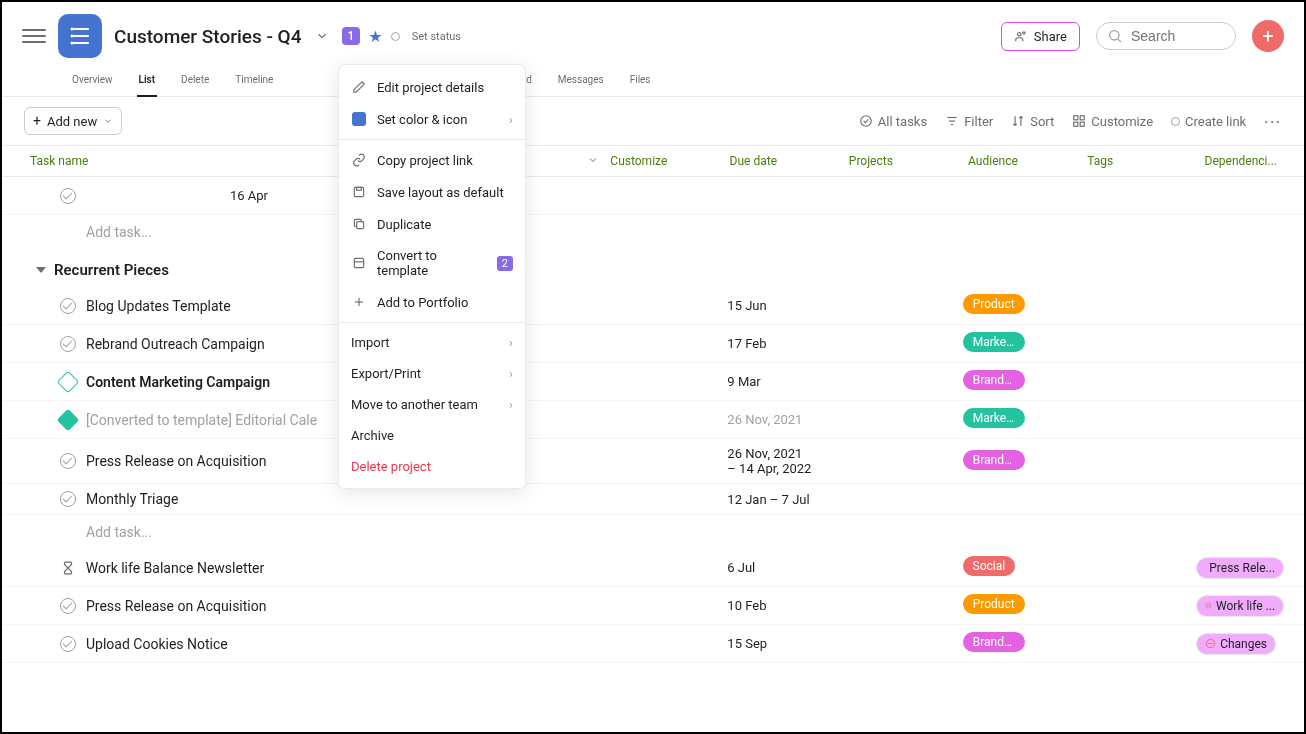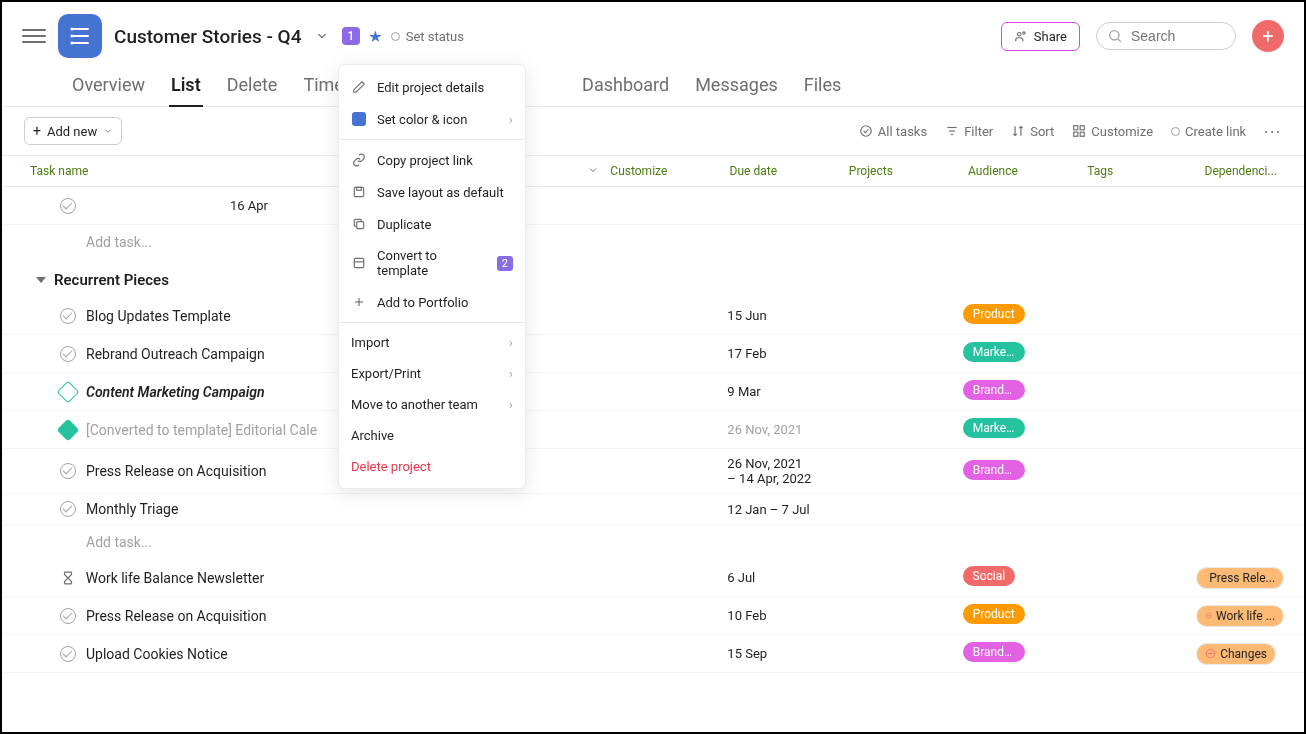--- a/index.html
+++ b/index.html
@@ -7,29 +7,29 @@
   .topbar { display:flex; align-items:center; padding: 12px 20px 4px 20px; gap:12px; }
   .hamburger { width:24px; height:24px; display:flex; flex-direction:column; justify-content:center; gap:4px; cursor:pointer;}
   .hamburger span{height:2px;background:#6d6e6f;border-radius:1px;}
   .project-icon{width:44px;height:44px;border-radius:10px;background:#4573d2;display:flex;align-items:center;justify-content:center;}
   .project-icon svg{width:24px;height:24px;fill:#fff;}
   .title-row{display:flex;align-items:center;gap:8px;}
   .project-title{font-size:19px;font-weight:500;}
   .chev-btn{width:24px;height:24px;display:flex;align-items:center;justify-content:center;color:#6d6e6f;cursor:pointer;}
   .badge{background:#8a6ae6;color:#fff;font-size:12px;padding:2px 6px;border-radius:4px;font-weight:500;}
   .star{color:#4573d2;font-size:16px;}
-  .set-status{color:#6d6e6f;font-size:13px;display:flex;align-items:center;gap:6px;}
+  .set-status{color:#6d6e6f;font-size:11px;display:flex;align-items:center;gap:12px;}
   .set-status .ring{width:9px;height:9px;border:1.5px solid #a2a0a2;border-radius:50%;}
   .right-actions{margin-left:auto;display:flex;align-items:center;gap:16px;}
   .share-btn{border:1px solid #d946ef;border-radius:6px;padding:6px 12px;display:flex;align-items:center;gap:6px;font-size:13px;cursor:pointer;}
   .search-box{border:1px solid #cfcbcb;border-radius:16px;padding:5px 12px 5px 10px;display:flex;align-items:center;gap:8px;width:140px;color:#a2a0a2;}
   .search-box input{border:none;outline:none;width:90px;font-size:14px;color:#6d6e6f;}
   .plus-btn{width:32px;height:32px;border-radius:50%;background:#f06a6a;color:#fff;display:flex;align-items:center;justify-content:center;font-size:20px;cursor:pointer;}
   .tabs{display:flex;gap:22px;padding:4px 0 0 68px;border-bottom:1px solid #edeae9;}
-  .tab{padding:8px 2px 10px;color:#6d6e6f;cursor:pointer;font-size:18px;}
+  .tab{padding:8px 2px 10px;color:#6d6e6f;cursor:pointer;font-size:10px;}
   .tab.active{color:#1e1f21;font-weight:600;border-bottom:2px solid #1e1f21;margin-bottom:-1px;}
   .toolbar{display:flex;align-items:center;padding:10px 22px;gap:14px;border-bottom:1px solid #edeae9;}
   .add-new{border:1px solid #cfcbcb;border-radius:6px;padding:5px 8px;display:flex;align-items:center;gap:6px;font-size:13px;cursor:pointer;}
   .toolbar-right{margin-left:auto;display:flex;gap:18px;align-items:center;color:#6d6e6f;font-size:13px;}
   .toolbar-item{display:flex;align-items:center;gap:5px;cursor:pointer;}
   .col-headers{display:flex;padding:8px 0 8px 28px;border-bottom:1px solid #edeae9;color:#4d7c0f;font-size:12px;}
   .col-task{width:560px;}
   .col-assignee{width:120px;}
   .col-due{width:120px;}
   .col-projects{width:120px;}
@@ -39,30 +39,30 @@
   .grid{overflow:hidden;}
   .section-header{display:flex;align-items:center;gap:8px;padding:12px 0 8px 34px;font-weight:600;font-size:15px;}
   .task-row{display:flex;align-items:center;padding:7px 0 7px 58px;border-bottom:1px solid #f5f3f3;font-size:14px;}
   .task-row .check{width:16px;height:16px;border:1.5px solid #a2a0a2;border-radius:50%;margin-right:10px;flex-shrink:0;position:relative;}
   .task-row .check.diamond{border-radius:3px;transform:rotate(45deg);border-color:#25c2a0;}
   .task-row .check.green{background:#25c2a0;border-color:#25c2a0;border-radius:3px;transform:rotate(45deg);}
   .task-row .check::after{content:"";position:absolute;left:4px;top:1px;width:4px;height:8px;border-right:1.5px solid #a2a0a2;border-bottom:1.5px solid #a2a0a2;transform:rotate(45deg);}
   .task-row .check.diamond::after,.task-row .check.green::after{display:none;}
   .task-row .hourglass{width:16px;height:16px;margin-right:10px;display:flex;align-items:center;justify-content:center;color:#6d6e6f;}
   .task-name{width:510px;}
-  .task-name.bold{font-weight:600;font-style:italic;}
+  .task-name.bold{font-weight:600;}
   .task-name.gray{color:#a2a0a2;}
   .col-due-v{width:120px;color:#1e1f21;font-size:13px;}
   .col-due-v.gray{color:#a2a0a2;}
   .col-proj-v{width:120px;}
   .col-aud-v{width:120px;}
   .col-tags-v{width:118px;}
   .col-dep-v{width:110px;}
   .pill{display:inline-block;padding:3px 10px;border-radius:11px;font-size:12px;color:#fff;max-width:62px;overflow:hidden;text-overflow:ellipsis;white-space:nowrap;}
-  .dep-pill{display:inline-flex;align-items:center;gap:4px;padding:3px 8px;border:1px solid #e8e8e8;border-radius:12px;font-size:12px;color:#1e1f21;max-width:88px;overflow:hidden;white-space:nowrap;background:#fdba74;}
+  .dep-pill{display:inline-flex;align-items:center;gap:4px;padding:3px 8px;border:1px solid #e8e8e8;border-radius:12px;font-size:12px;color:#1e1f21;max-width:88px;overflow:hidden;white-space:nowrap;background:#f0abfc;}
   .add-task{color:#a2a0a2;padding:9px 0 9px 84px;font-size:14px;cursor:pointer;}
   .col-assign-v{width:120px;}
   .tri{display:inline-block;width:0;height:0;border-left:5px solid transparent;border-right:5px solid transparent;border-top:6px solid #6d6e6f;}
   
   .menu{position:absolute;top:64px;left:338px;width:188px;background:#fff;border:1px solid #edeae9;border-radius:6px;box-shadow:0 4px 20px rgba(0,0,0,.1);padding:6px 0;z-index:100;}
   .menu-item{display:flex;align-items:center;gap:10px;padding:8px 12px;font-size:13px;cursor:pointer;}
   .menu-item.danger{color:#e8384f;}
   .menu-sep{height:1px;background:#edeae9;margin:4px 0;}
   .menu-icon{width:16px;height:16px;display:flex;align-items:center;justify-content:center;color:#6d6e6f;flex-shrink:0;}
   .menu-chev{margin-left:auto;color:#a2a0a2;}

